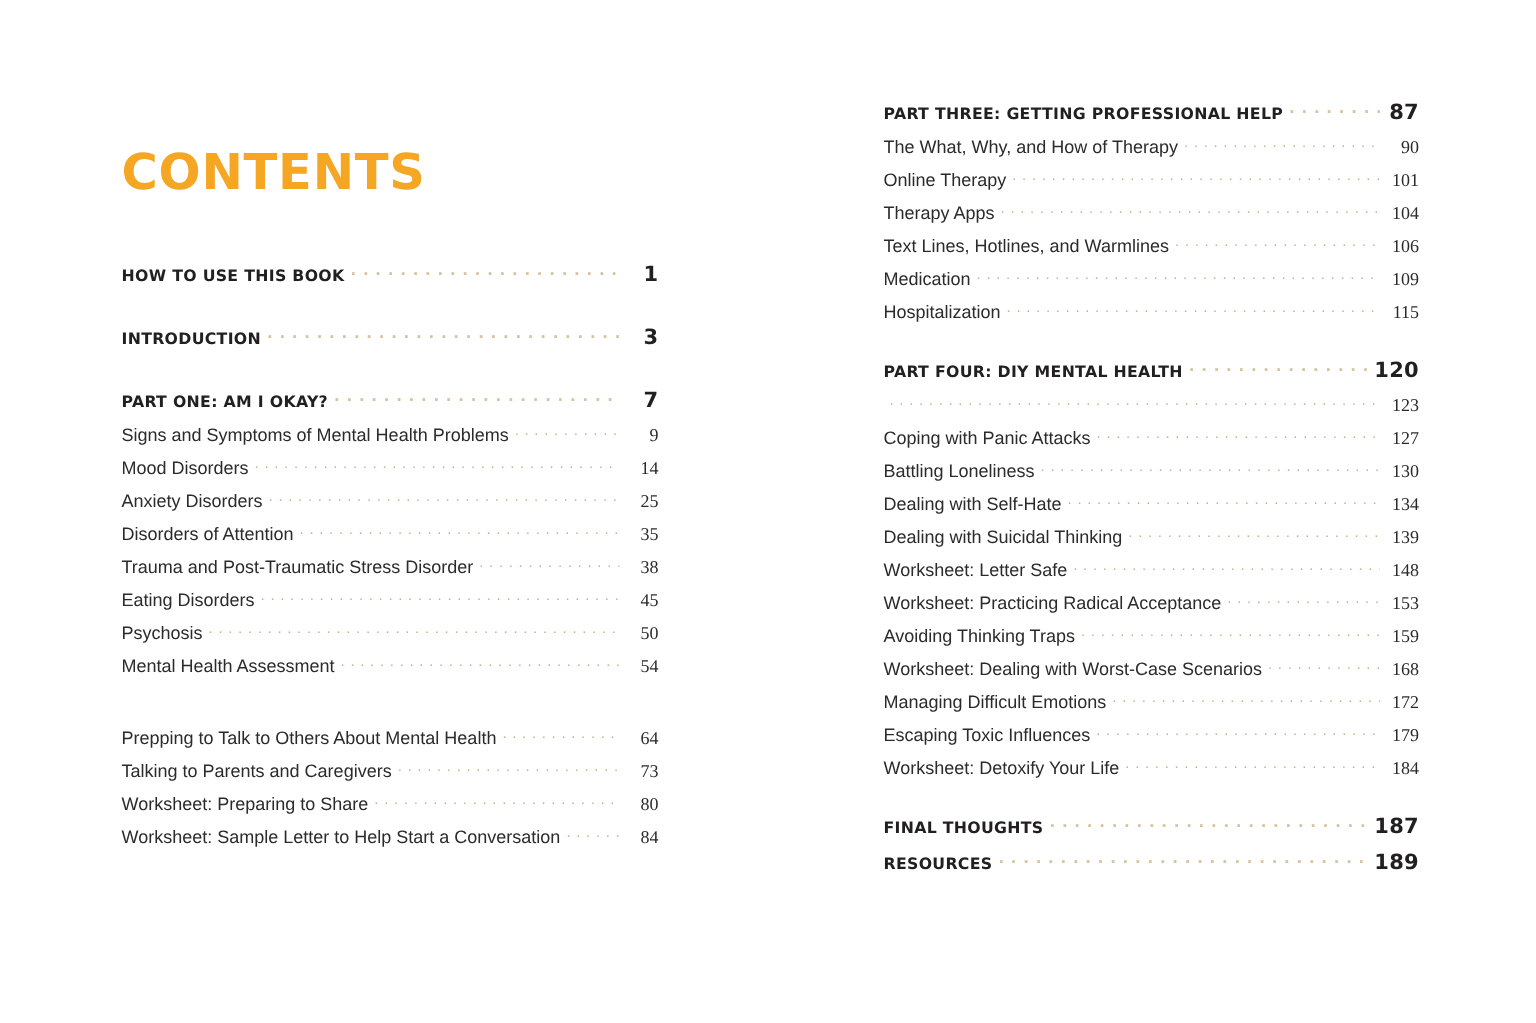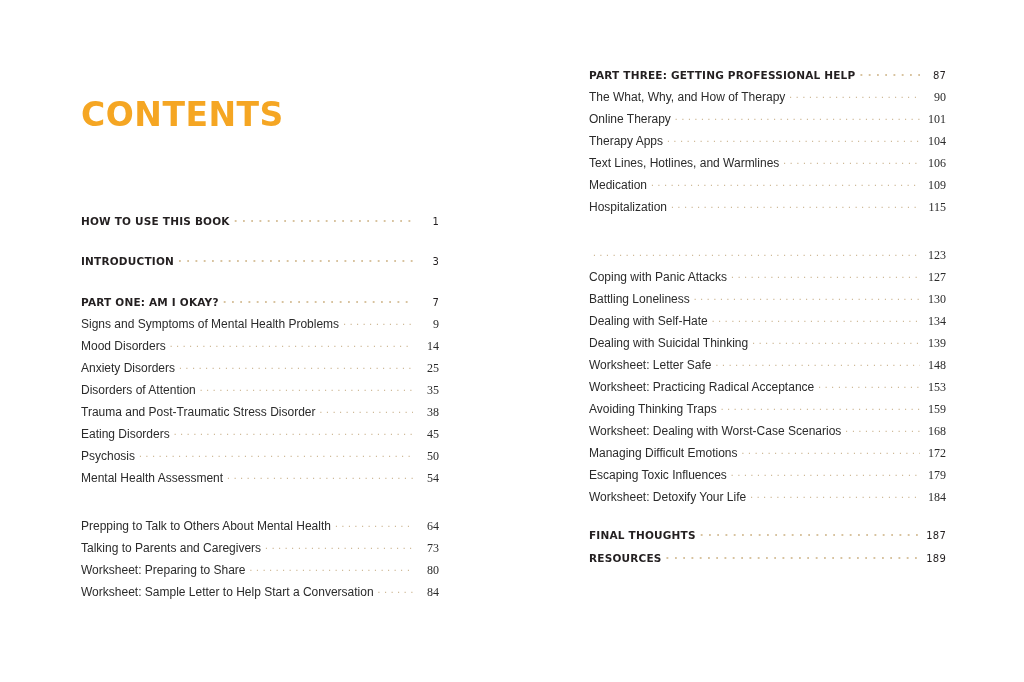--- a/index.html
+++ b/index.html
@@ -40,21 +40,21 @@
     font-weight: bold;
     font-size: 33px;
     letter-spacing: 0.5px;
     color: #f5a623;
     line-height: 1;
   }
   .toc {
     position: absolute;
     width: 100%;
   }
-  .toc-left { top: 176px; margin-top: 38px; }
+  .toc-left { top: 176px; }
   .toc-right { top: 68px; }
 
   .entry {
     display: flex;
     align-items: baseline;
     width: 100%;
     line-height: 1.0;
   }
   .entry .label {
     white-space: nowrap;
@@ -87,22 +87,22 @@
   
   .entry.section {
     font-family: "DejaVu Sans", sans-serif;
     font-weight: bold;
     font-size: 10.5px;
     letter-spacing: 0.2px;
     color: #231f20;
   }
   .entry.section .page-no {
     font-family: "DejaVu Sans", sans-serif;
-    font-weight: normal;
-    font-size: 10px;
+    font-weight: bold;
+    font-size: 14px;
     min-width: 22px;
   }
   .entry.section .dots::before {
     color: #d8c39f;
   }
 
   
   .entry.sub {
     font-family: "Liberation Sans", sans-serif;
     font-weight: normal;
@@ -253,20 +253,25 @@
           <span class="dots"></span>
           <span class="page-no">109</span>
         </div>
         <div style="height: 8px;"></div>
         <div class="entry sub">
           <span class="label">Hospitalization</span>
           <span class="dots"></span>
           <span class="page-no">115</span>
         </div>
         <div style="height: 26px;"></div>
+        <div class="entry section">
+          <span class="label">PART FOUR: DIY MENTAL HEALTH</span>
+          <span class="dots"></span>
+          <span class="page-no">120</span>
+        </div>
         <div style="height: 8px;"></div>
         <div class="entry sub">
           <span class="dots"></span>
           <span class="page-no">123</span>
         </div>
         <div style="height: 8px;"></div>
         <div class="entry sub">
           <span class="label">Coping with Panic Attacks</span>
           <span class="dots"></span>
           <span class="page-no">127</span>

